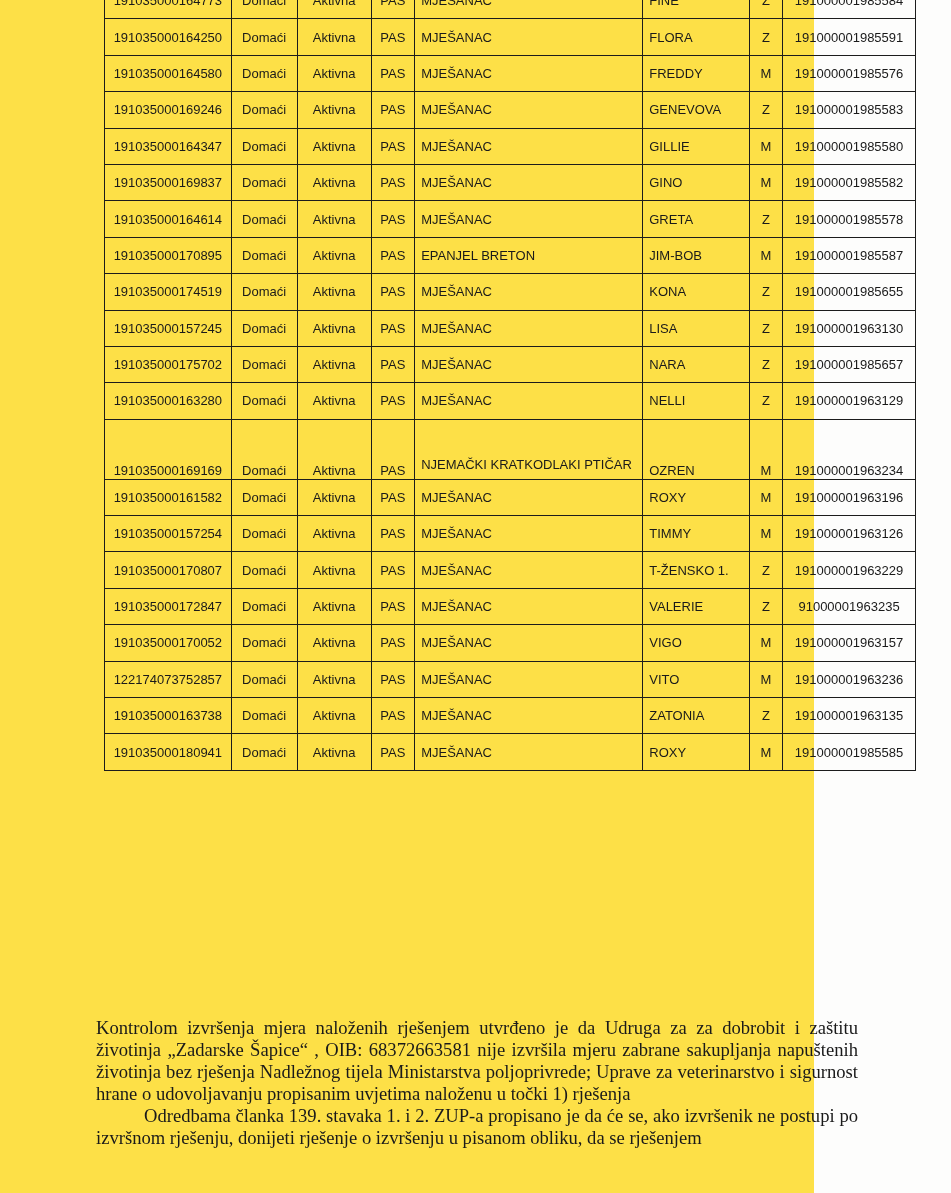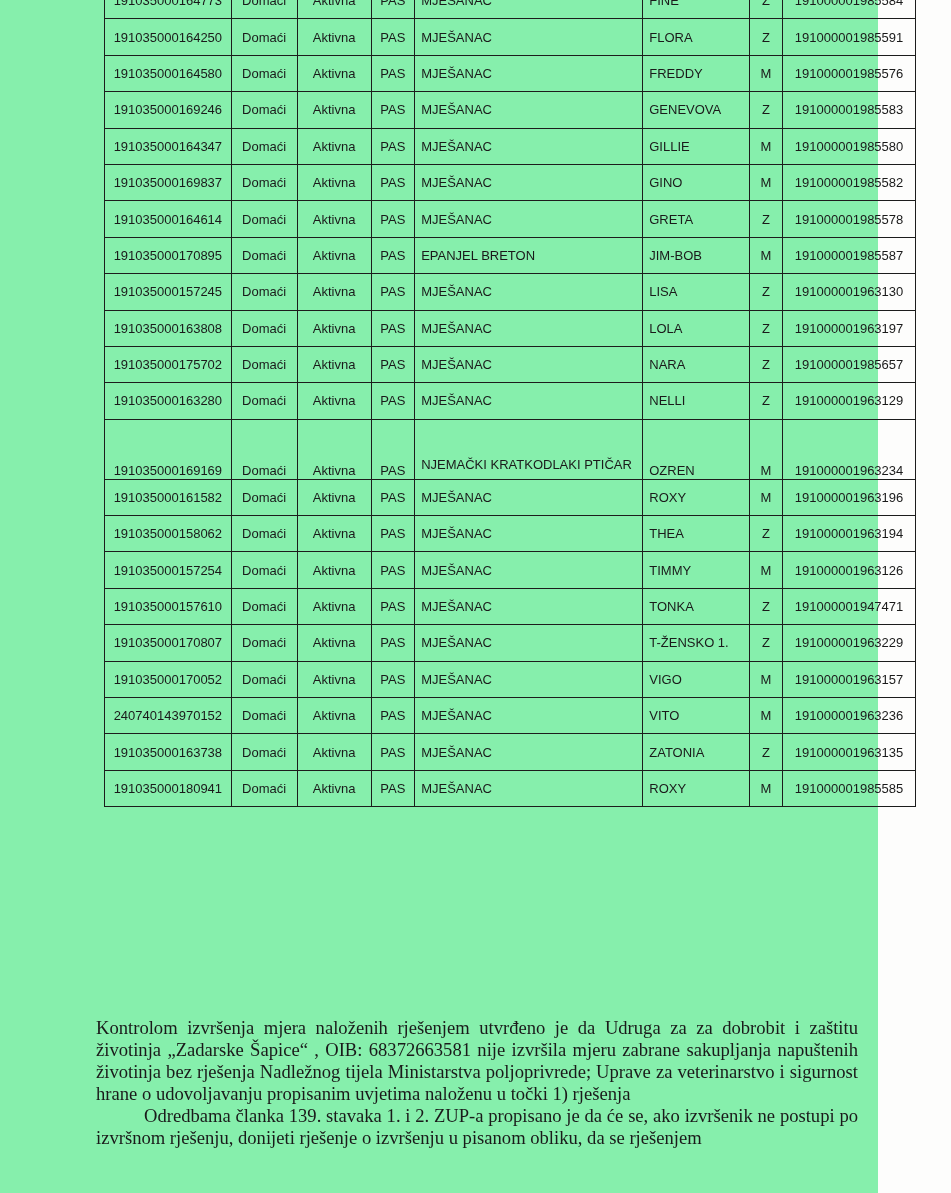--- a/index.html
+++ b/index.html
@@ -11,23 +11,23 @@
       width: 951px;
       height: 1193px;
       overflow: hidden;
       position: relative;
       color: #1a1a1a;
     }
     .page {
       position: absolute;
       left: 0;
       top: 0;
-      width: 878px;
+      width: 814px;
       height: 1193px;
-      background: #86efac;
+      background: #fde047;
     }
     table.reg {
       position: absolute;
       left: 104px;
       top: -18px;
       width: 812px;
       border-collapse: collapse;
       font-family: "Liberation Sans", sans-serif;
       font-size: 13px;
       table-layout: fixed;
@@ -156,38 +156,38 @@
           <td class="c-id">191035000170895</td>
           <td class="c-type">Domaći</td>
           <td class="c-status">Aktivna</td>
           <td class="c-species">PAS</td>
           <td class="c-breed breed">EPANJEL BRETON</td>
           <td class="c-name">JIM-BOB</td>
           <td class="c-sex">M</td>
           <td class="c-chip">191000001985587</td>
         </tr>
         <tr>
+          <td class="c-id">191035000174519</td>
+          <td class="c-type">Domaći</td>
+          <td class="c-status">Aktivna</td>
+          <td class="c-species">PAS</td>
+          <td class="c-breed breed">MJEŠANAC</td>
+          <td class="c-name">KONA</td>
+          <td class="c-sex">Z</td>
+          <td class="c-chip">191000001985655</td>
+        </tr>
+        <tr>
           <td class="c-id">191035000157245</td>
           <td class="c-type">Domaći</td>
           <td class="c-status">Aktivna</td>
           <td class="c-species">PAS</td>
           <td class="c-breed breed">MJEŠANAC</td>
           <td class="c-name">LISA</td>
           <td class="c-sex">Z</td>
           <td class="c-chip">191000001963130</td>
-        </tr>
-        <tr>
-          <td class="c-id">191035000163808</td>
-          <td class="c-type">Domaći</td>
-          <td class="c-status">Aktivna</td>
-          <td class="c-species">PAS</td>
-          <td class="c-breed breed">MJEŠANAC</td>
-          <td class="c-name">LOLA</td>
-          <td class="c-sex">Z</td>
-          <td class="c-chip">191000001963197</td>
         </tr>
         <tr>
           <td class="c-id">191035000175702</td>
           <td class="c-type">Domaći</td>
           <td class="c-status">Aktivna</td>
           <td class="c-species">PAS</td>
           <td class="c-breed breed">MJEŠANAC</td>
           <td class="c-name">NARA</td>
           <td class="c-sex">Z</td>
           <td class="c-chip">191000001985657</td>
@@ -216,71 +216,61 @@
           <td class="c-id">191035000161582</td>
           <td class="c-type">Domaći</td>
           <td class="c-status">Aktivna</td>
           <td class="c-species">PAS</td>
           <td class="c-breed breed">MJEŠANAC</td>
           <td class="c-name">ROXY</td>
           <td class="c-sex">M</td>
           <td class="c-chip">191000001963196</td>
         </tr>
         <tr>
-          <td class="c-id">191035000158062</td>
-          <td class="c-type">Domaći</td>
-          <td class="c-status">Aktivna</td>
-          <td class="c-species">PAS</td>
-          <td class="c-breed breed">MJEŠANAC</td>
-          <td class="c-name">THEA</td>
-          <td class="c-sex">Z</td>
-          <td class="c-chip">191000001963194</td>
-        </tr>
-        <tr>
           <td class="c-id">191035000157254</td>
           <td class="c-type">Domaći</td>
           <td class="c-status">Aktivna</td>
           <td class="c-species">PAS</td>
           <td class="c-breed breed">MJEŠANAC</td>
           <td class="c-name">TIMMY</td>
           <td class="c-sex">M</td>
           <td class="c-chip">191000001963126</td>
         </tr>
         <tr>
-          <td class="c-id">191035000157610</td>
-          <td class="c-type">Domaći</td>
-          <td class="c-status">Aktivna</td>
-          <td class="c-species">PAS</td>
-          <td class="c-breed breed">MJEŠANAC</td>
-          <td class="c-name">TONKA</td>
-          <td class="c-sex">Z</td>
-          <td class="c-chip">191000001947471</td>
-        </tr>
-        <tr>
           <td class="c-id">191035000170807</td>
           <td class="c-type">Domaći</td>
           <td class="c-status">Aktivna</td>
           <td class="c-species">PAS</td>
           <td class="c-breed breed">MJEŠANAC</td>
           <td class="c-name">T-ŽENSKO 1.</td>
           <td class="c-sex">Z</td>
           <td class="c-chip">191000001963229</td>
         </tr>
         <tr>
+          <td class="c-id">191035000172847</td>
+          <td class="c-type">Domaći</td>
+          <td class="c-status">Aktivna</td>
+          <td class="c-species">PAS</td>
+          <td class="c-breed breed">MJEŠANAC</td>
+          <td class="c-name">VALERIE</td>
+          <td class="c-sex">Z</td>
+          <td class="c-chip">91000001963235</td>
+        </tr>
+        <tr>
           <td class="c-id">191035000170052</td>
           <td class="c-type">Domaći</td>
           <td class="c-status">Aktivna</td>
           <td class="c-species">PAS</td>
           <td class="c-breed breed">MJEŠANAC</td>
           <td class="c-name">VIGO</td>
           <td class="c-sex">M</td>
           <td class="c-chip">191000001963157</td>
         </tr>
         <tr>
-          <td class="c-id">240740143970152</td>
+          <td class="c-id">122174073752857</td>
           <td class="c-type">Domaći</td>
           <td class="c-status">Aktivna</td>
           <td class="c-species">PAS</td>
           <td class="c-breed breed">MJEŠANAC</td>
           <td class="c-name">VITO</td>
           <td class="c-sex">M</td>
           <td class="c-chip">191000001963236</td>
         </tr>
         <tr>
           <td class="c-id">191035000163738</td>

